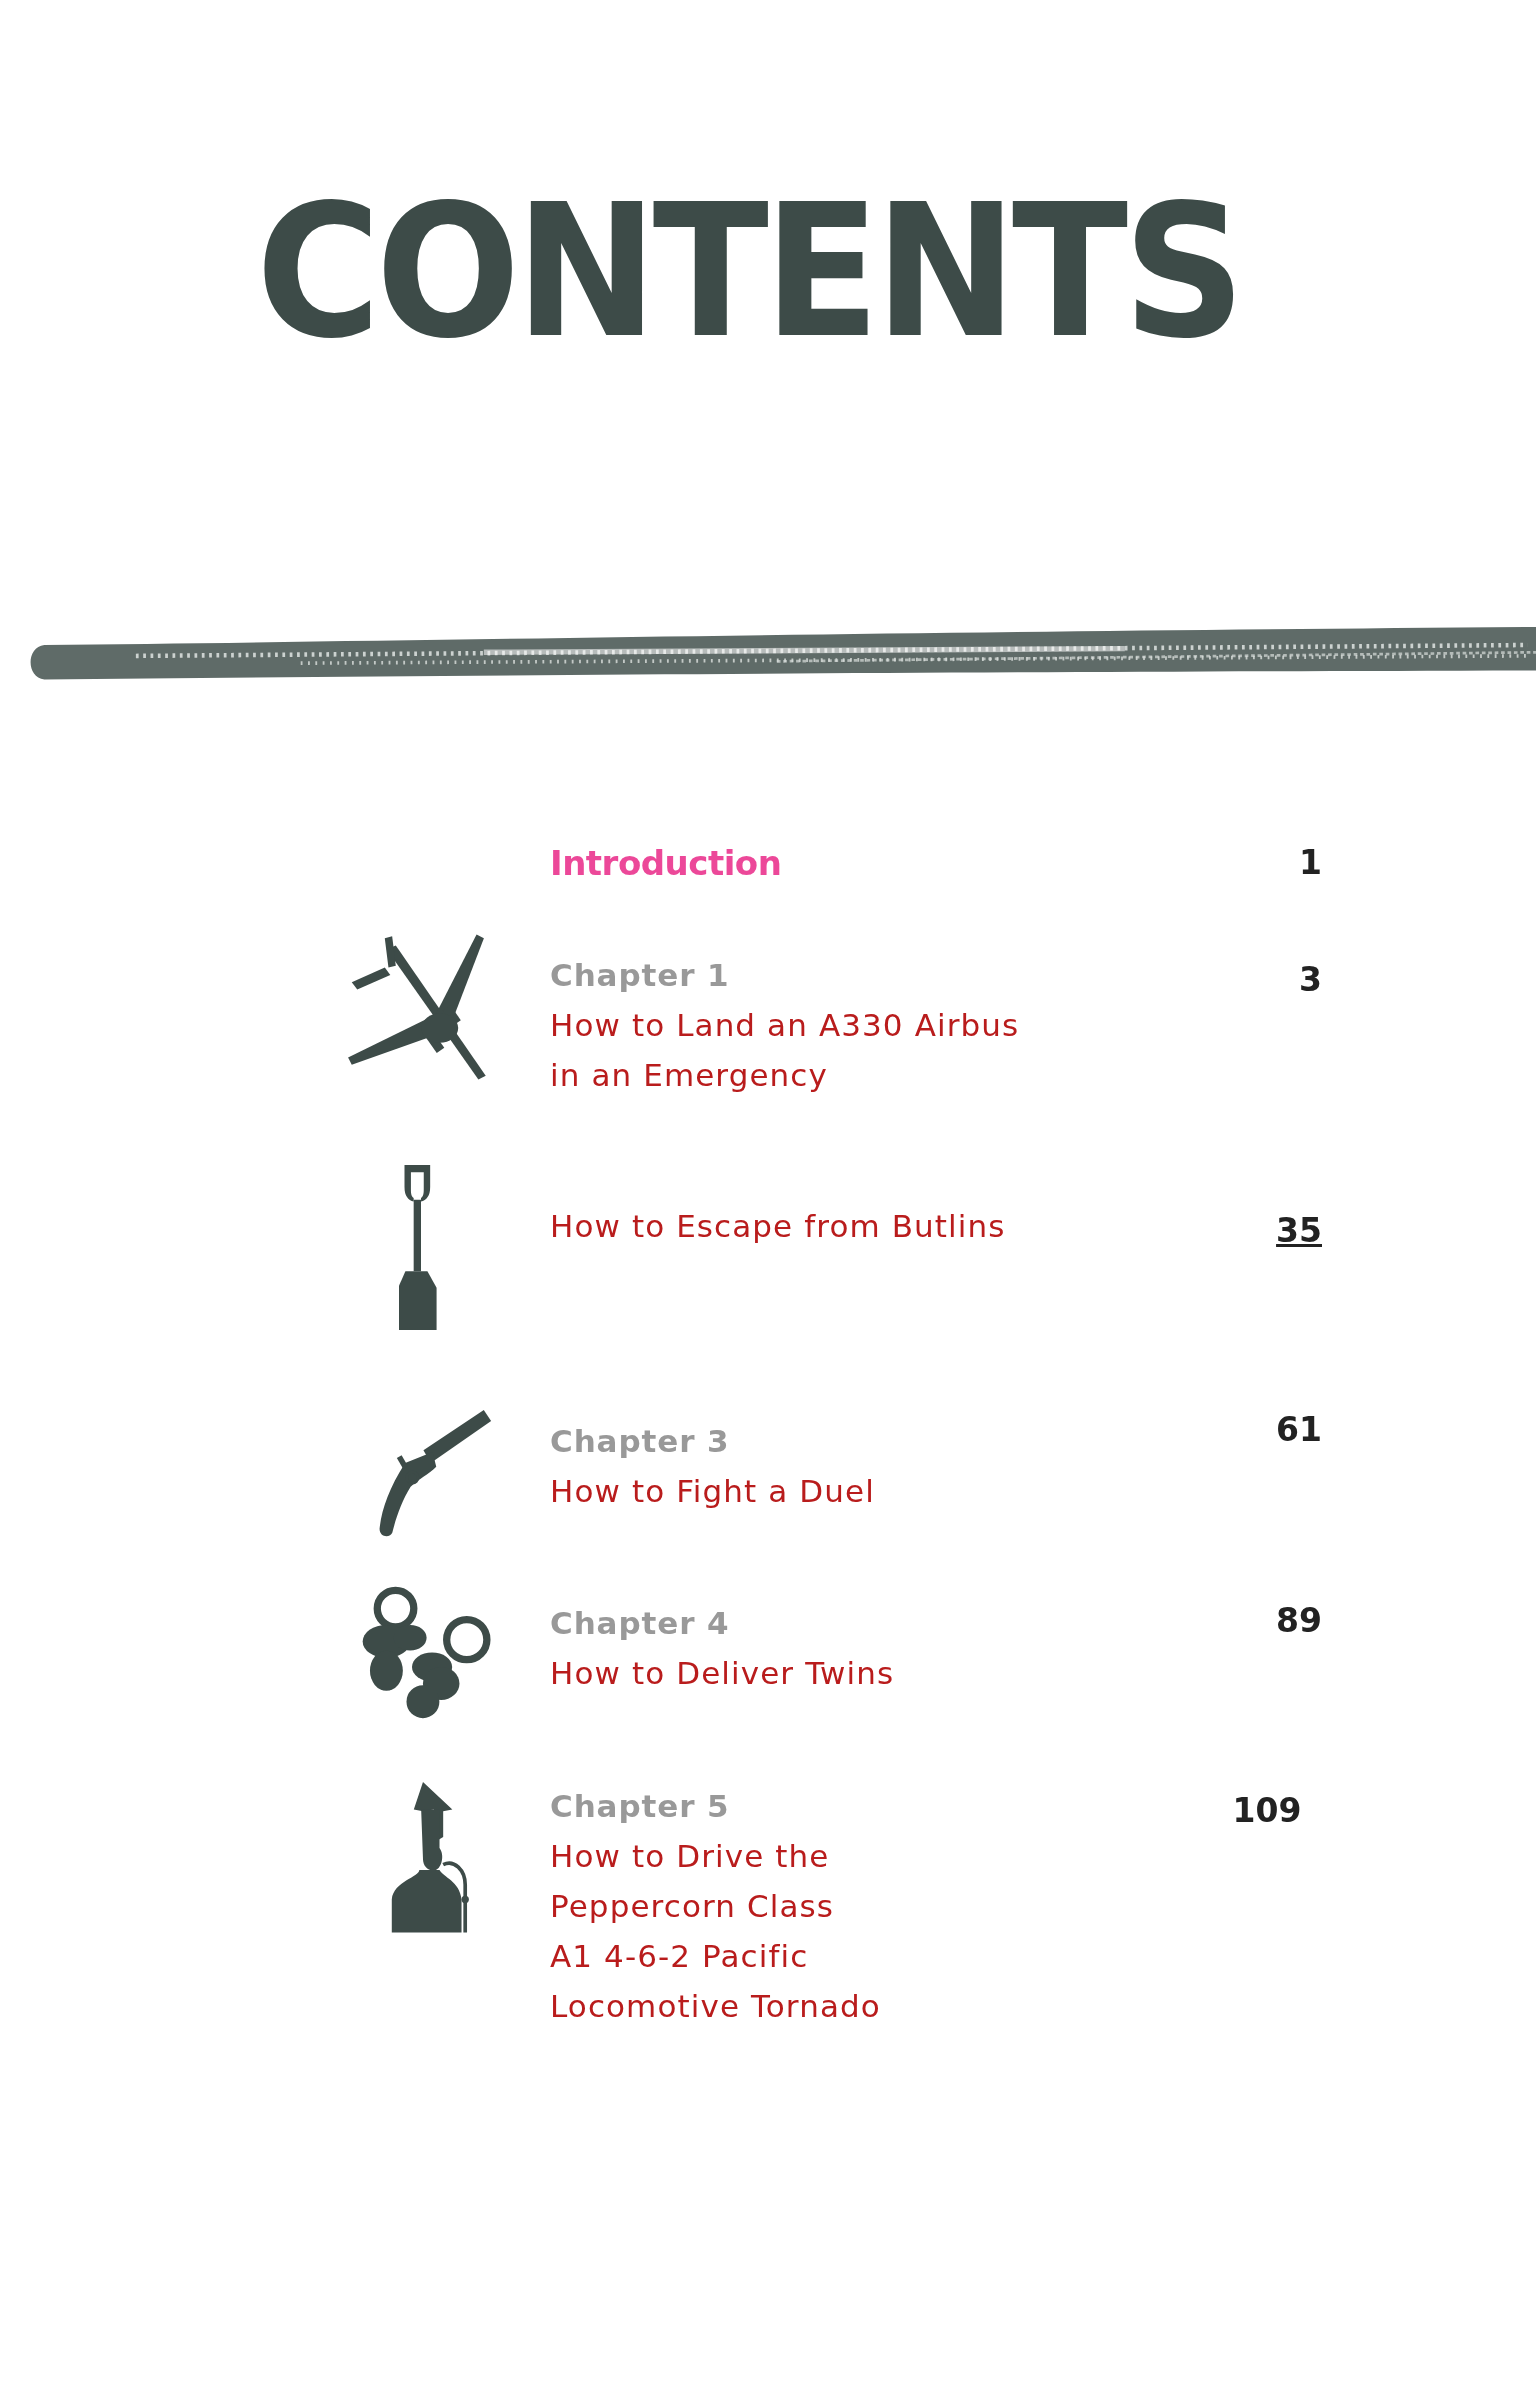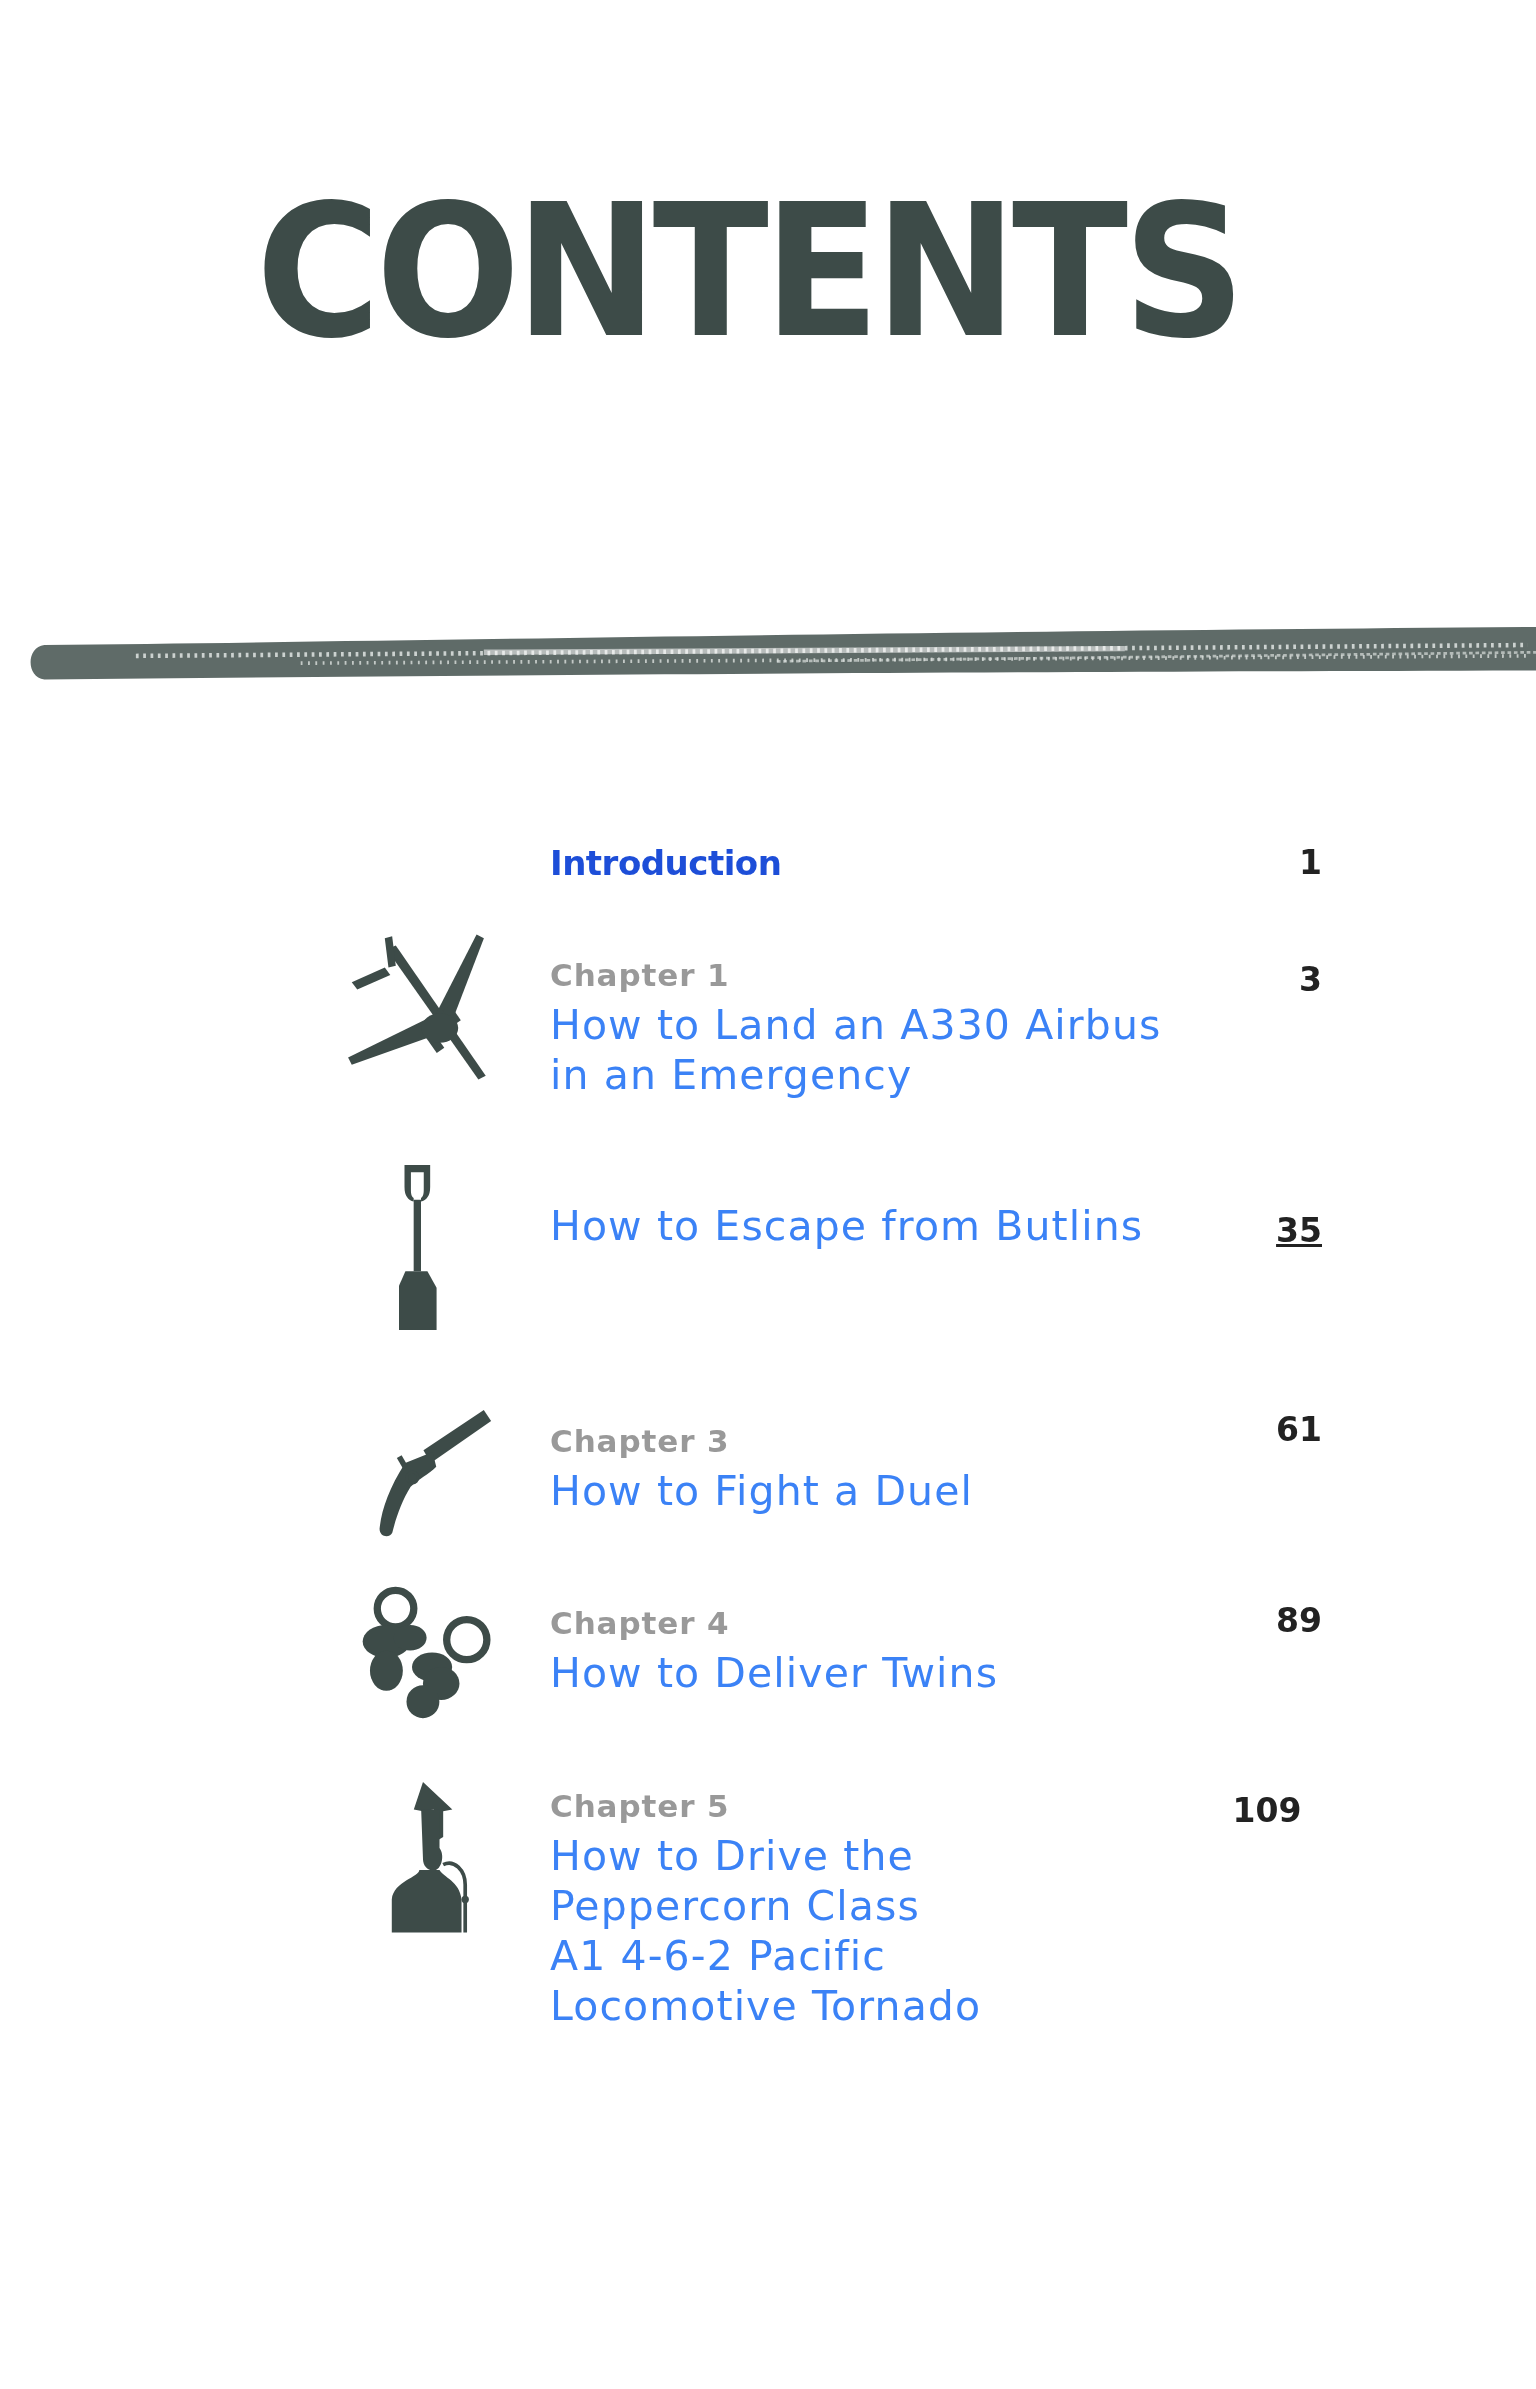--- a/index.html
+++ b/index.html
@@ -34,37 +34,37 @@
     .icon { position: absolute; }
     .icon svg { display: block; }
     .label-block {
       position: absolute;
       left: 550px;
     }
     .intro-label {
       font-family: "DejaVu Sans", sans-serif;
       font-weight: bold;
       font-size: 34px;
-      color: #1d4ed8;
+      color: #ec4899;
       letter-spacing: -0.5px;
     }
     .chap-num {
       font-family: "DejaVu Sans", sans-serif;
       font-size: 31px;
       line-height: 49px;
       color: #999;
       font-weight: bold;
       letter-spacing: 0.9px;
       -webkit-text-stroke: 0px;
     }
     .chap-title {
       font-family: "DejaVu Sans", sans-serif;
-      font-size: 41px;
+      font-size: 31px;
       line-height: 50px;
-      color: #3b82f6;
+      color: #b91c1c;
       letter-spacing: 1.1px;
       white-space: pre-line;
     }
     .page {
       position: absolute;
       right: 215px;
       width: 110px;
       text-align: right;
       font-family: "DejaVu Sans", sans-serif;
       font-weight: bold;

